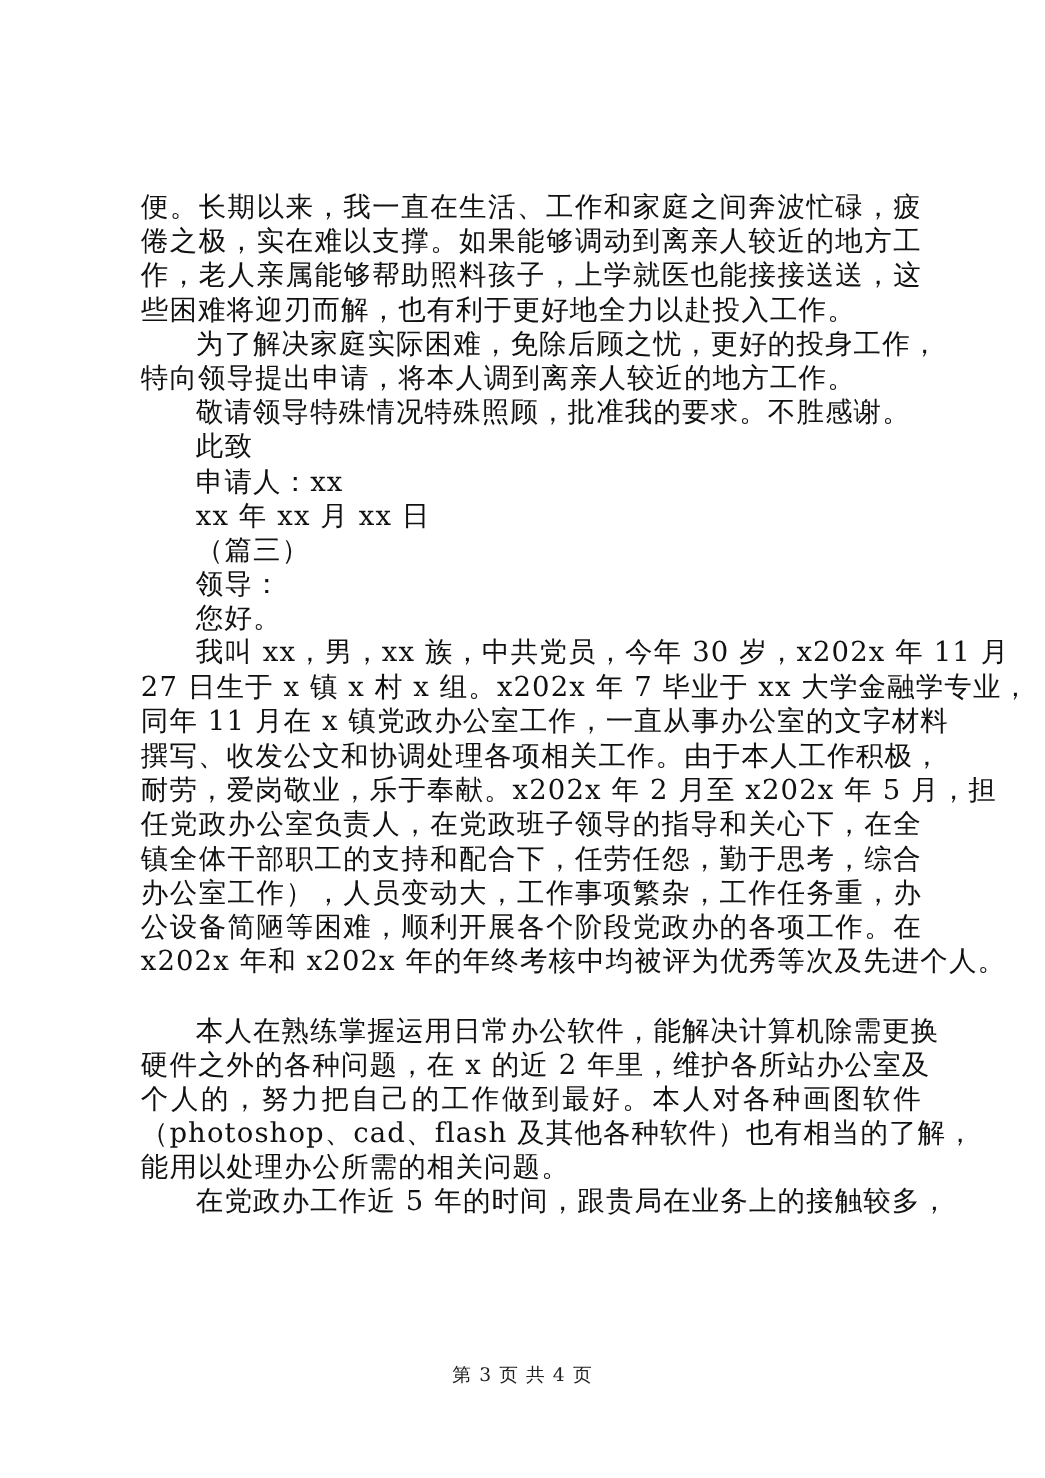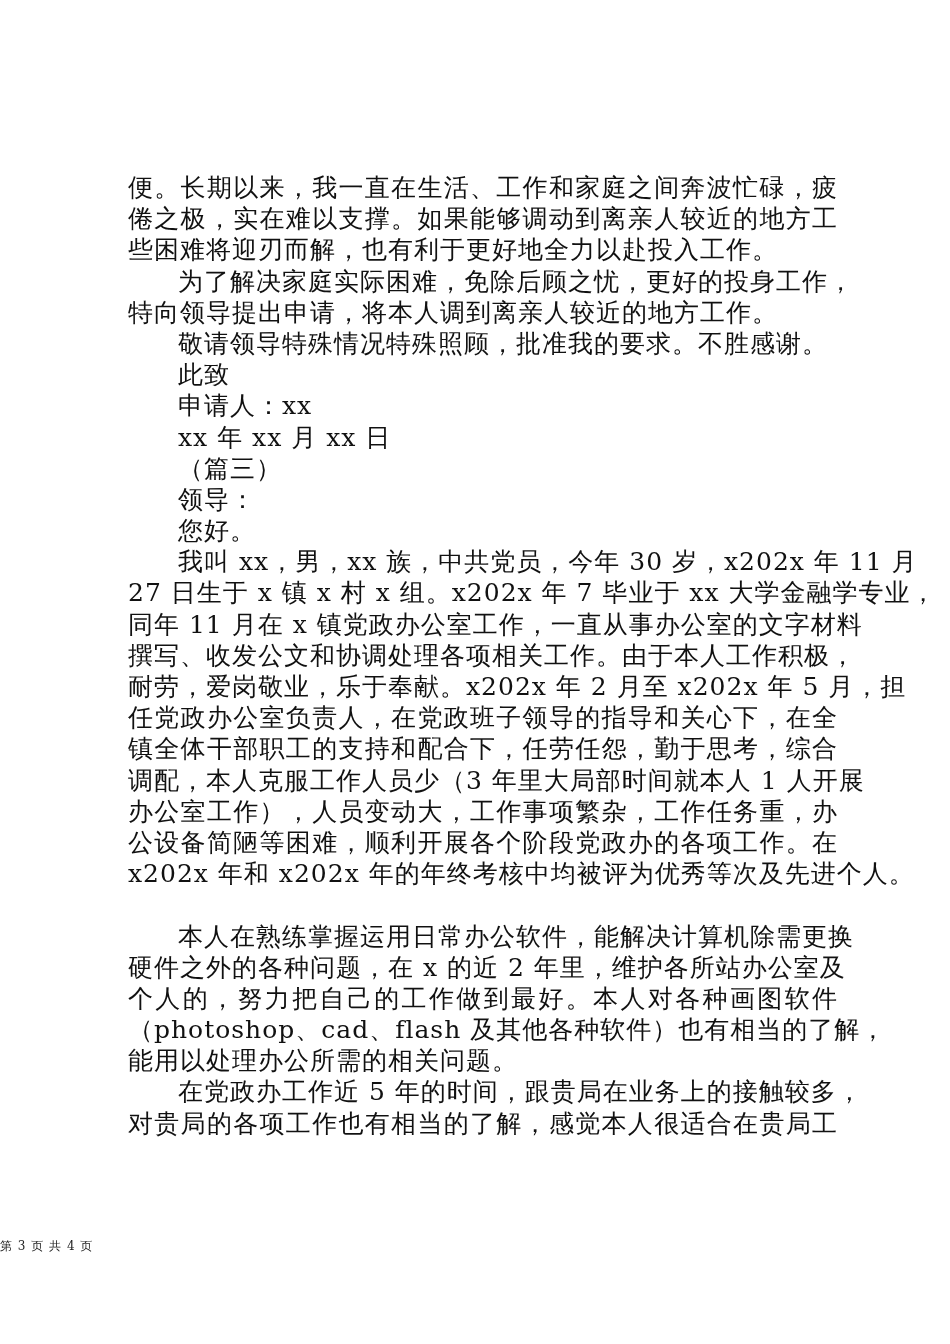--- a/index.html
+++ b/index.html
@@ -15,57 +15,56 @@
       font-size: 25px; color: #111111;
     }
     .line {
       height: 31.2px; line-height: 31.2px; white-space: nowrap;
       text-align: justify; text-align-last: justify;
       letter-spacing: 1px;
     }
     .line.indent { padding-left: 50px; }
     .line.short { text-align-last: left; }
     .footer {
-      position: absolute; left: 0; width: 950px; top: 1238px; 
+      position: absolute; left: 0; width: 950px; top: 1238px; text-align: center;
       font-family: "DejaVu Serif", "Liberation Serif", serif;
-      font-size: 12px; color: #222222; letter-spacing: 1px;
+      font-size: 17px; color: #222222; letter-spacing: 1px;
     }
   </style>
 </head>
 <body>
 
 <div class="page">
   <div class="body-text">
     <div class="line">便。长期以来，我一直在生活、工作和家庭之间奔波忙碌，疲</div>
     <div class="line">倦之极，实在难以支撑。如果能够调动到离亲人较近的地方工</div>
+    <div class="line">作，老人亲属能够帮助照料孩子，上学就医也能接接送送，这</div>
     <div class="line short">些困难将迎刃而解，也有利于更好地全力以赴投入工作。</div>
     <div class="line indent">为了解决家庭实际困难，免除后顾之忧，更好的投身工作，</div>
     <div class="line short">特向领导提出申请，将本人调到离亲人较近的地方工作。</div>
     <div class="line indent short">敬请领导特殊情况特殊照顾，批准我的要求。不胜感谢。</div>
     <div class="line indent short">此致</div>
     <div class="line indent short">申请人：xx</div>
     <div class="line indent short">xx 年 xx 月 xx 日</div>
     <div class="line indent short">（篇三）</div>
     <div class="line indent short">领导：</div>
     <div class="line indent short">您好。</div>
     <div class="line indent">我叫 xx，男，xx 族，中共党员，今年 30 岁，x202x 年 11 月</div>
     <div class="line">27 日生于 x 镇 x 村 x 组。x202x 年 7 毕业于 xx 大学金融学专业，</div>
     <div class="line">同年 11 月在 x 镇党政办公室工作，一直从事办公室的文字材料</div>
     <div class="line">撰写、收发公文和协调处理各项相关工作。由于本人工作积极，</div>
     <div class="line">耐劳，爱岗敬业，乐于奉献。x202x 年 2 月至 x202x 年 5 月，担</div>
     <div class="line">任党政办公室负责人，在党政班子领导的指导和关心下，在全</div>
     <div class="line">镇全体干部职工的支持和配合下，任劳任怨，勤于思考，综合</div>
-    <div class="line">调配，本人克服工作人员少（3 年里大局部时间就本人 1 人开展</div>
     <div class="line">办公室工作），人员变动大，工作事项繁杂，工作任务重，办</div>
     <div class="line">公设备简陋等困难，顺利开展各个阶段党政办的各项工作。在</div>
     <div class="line">x202x 年和 x202x 年的年终考核中均被评为优秀等次及先进个人。</div>
     <div class="line short">&nbsp;</div>
     <div class="line indent">本人在熟练掌握运用日常办公软件，能解决计算机除需更换</div>
     <div class="line">硬件之外的各种问题，在 x 的近 2 年里，维护各所站办公室及</div>
     <div class="line">个人的，努力把自己的工作做到最好。本人对各种画图软件</div>
     <div class="line">（photoshop、cad、flash 及其他各种软件）也有相当的了解，</div>
     <div class="line short">能用以处理办公所需的相关问题。</div>
     <div class="line indent">在党政办工作近 5 年的时间，跟贵局在业务上的接触较多，</div>
-    <div class="line">对贵局的各项工作也有相当的了解，感觉本人很适合在贵局工</div>
   </div>
 
   <div class="footer">第 3 页  共 4 页</div>
 </div>
 
 </body></html>

